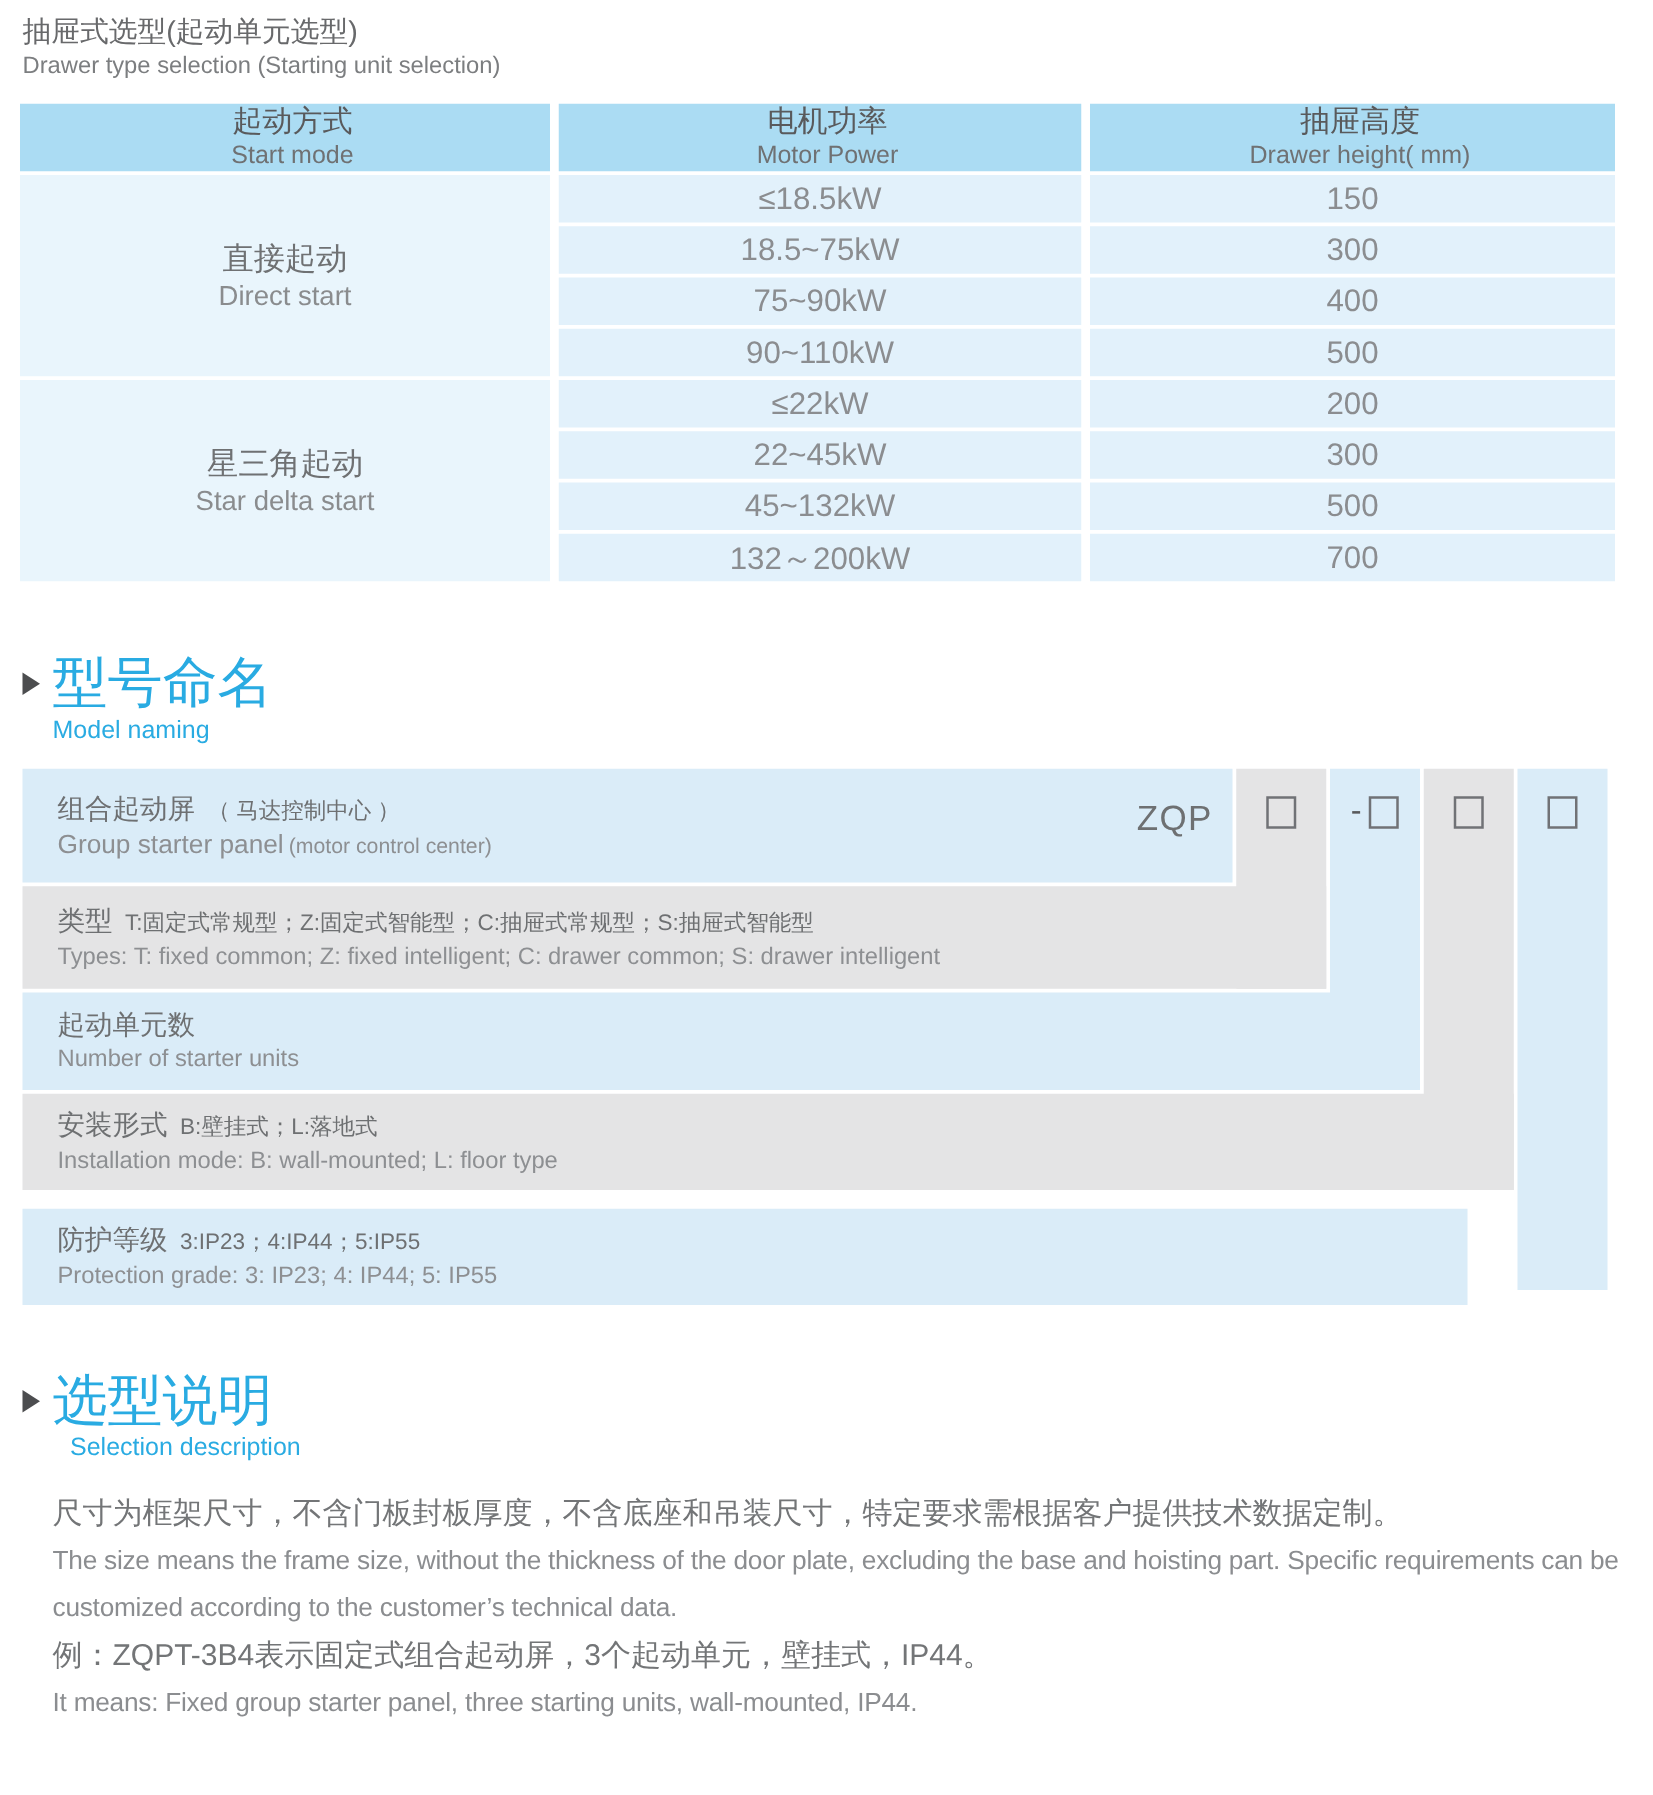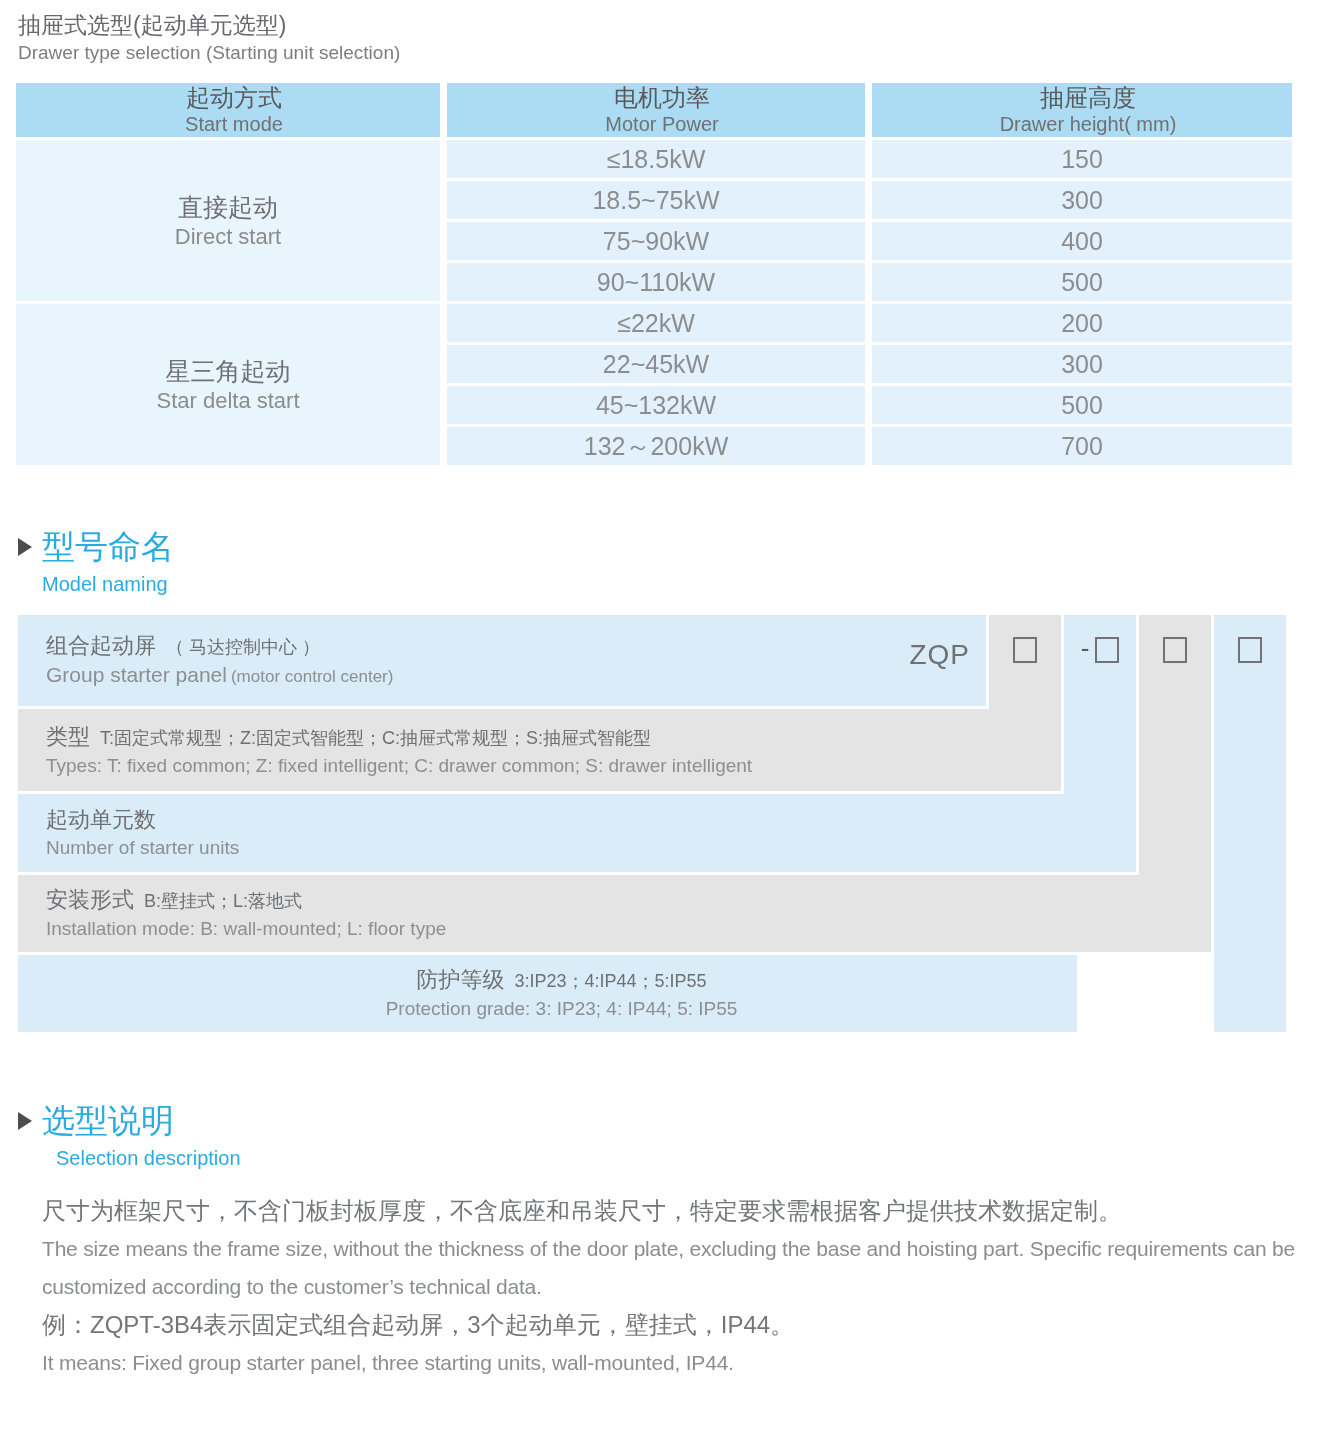--- a/index.html
+++ b/index.html
@@ -47,32 +47,32 @@
   .section-head{position:absolute;left:16px;}
   .section-head.s1{top:524px;}
   .section-head.s2{top:1098px;}
   .tri{
     position:absolute;left:2px;top:14px;
     width:0;height:0;
     border-left:14px solid #4c4d4f;
     border-top:9px solid transparent;
     border-bottom:9px solid transparent;
   }
-  .section-head .cn{margin-left:26px;font-size:33px;color:var(--accent);line-height:46px;}
+  .section-head .cn{margin-left:26px;font-size:44px;color:var(--accent);line-height:46px;}
   .section-head .en{margin-left:26px;font-size:20px;color:var(--accent);line-height:28px;}
   .section-head.s2 .en{margin-left:40px;}
 
   
   .naming{position:absolute;left:18px;top:615px;width:1268px;height:417px;}
   .bar{position:absolute;left:0;display:flex;flex-direction:column;justify-content:center;gap:3px;padding-left:28px;box-sizing:border-box;}
   .bar1{top:0;height:91px;width:968px;background:var(--block-blue-bg);}
   .bar2{top:94px;height:82px;width:1043px;background:var(--block-gray-bg);}
   .bar3{top:179px;height:78px;width:1118px;background:var(--block-blue-bg);}
   .bar4{top:260px;height:77px;width:1193px;background:var(--block-gray-bg);}
-  .bar5{top:340px;height:77px;width:1059px;background:var(--block-blue-bg);text-align:center;}
+  .bar5{top:352px;height:77px;width:1156px;background:var(--block-blue-bg);}
   .vcol{position:absolute;top:0;width:72px;}
   .colA{left:971px;height:176px;background:var(--block-gray-bg);}
   .colB{left:1046px;height:257px;background:var(--block-blue-bg);}
   .colC{left:1121px;height:337px;background:var(--block-gray-bg);}
   .colD{left:1196px;height:417px;background:var(--block-blue-bg);}
   .bar .cnline{font-size:22px;color:#6e7072;line-height:26px;}
   .bar .cnline .sub{font-size:18px;margin-left:10px;}
   .bar .enline{font-size:19px;color:#8d8f92;line-height:23px;}
   .bar .enline .sub{font-size:17px;margin-left:4px;}
   .bar1 .enline{font-size:21px;}

